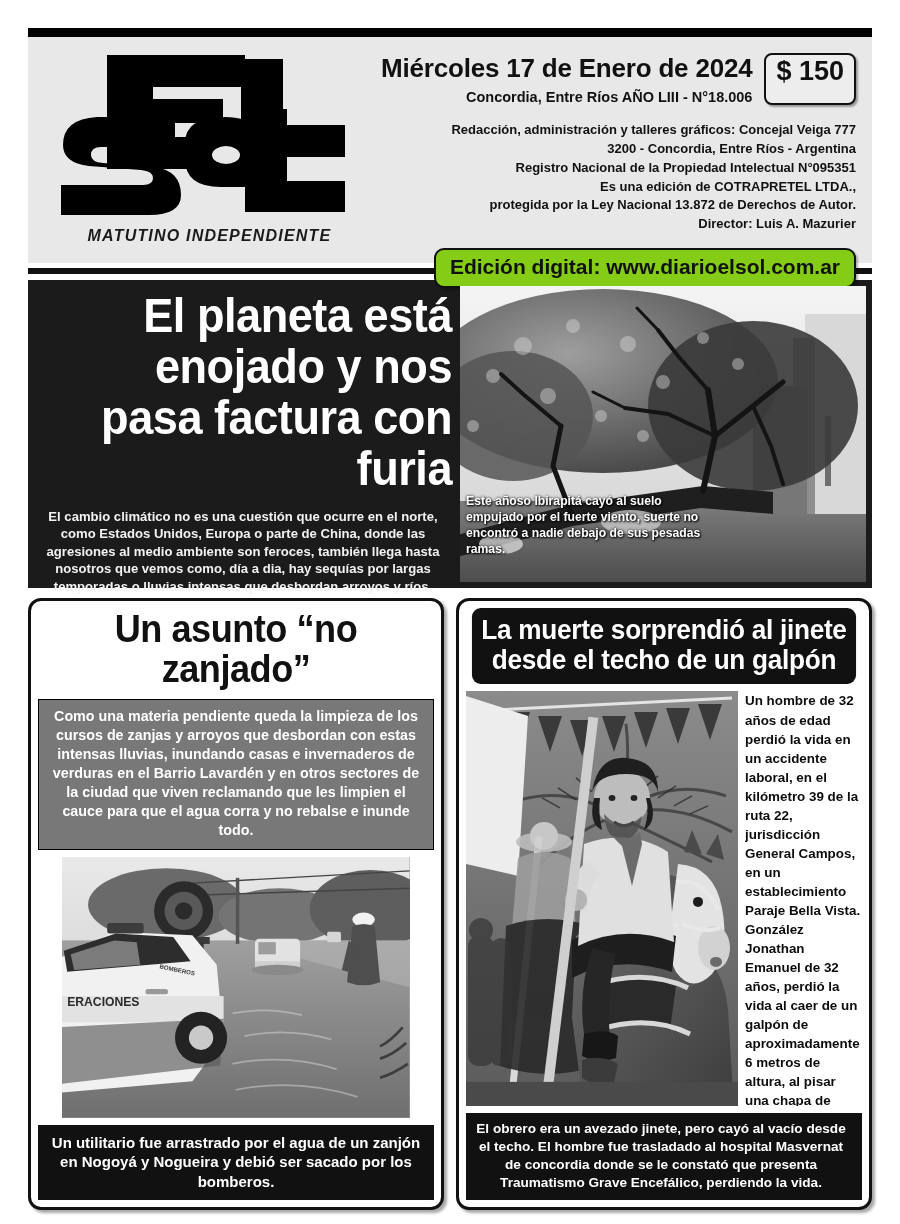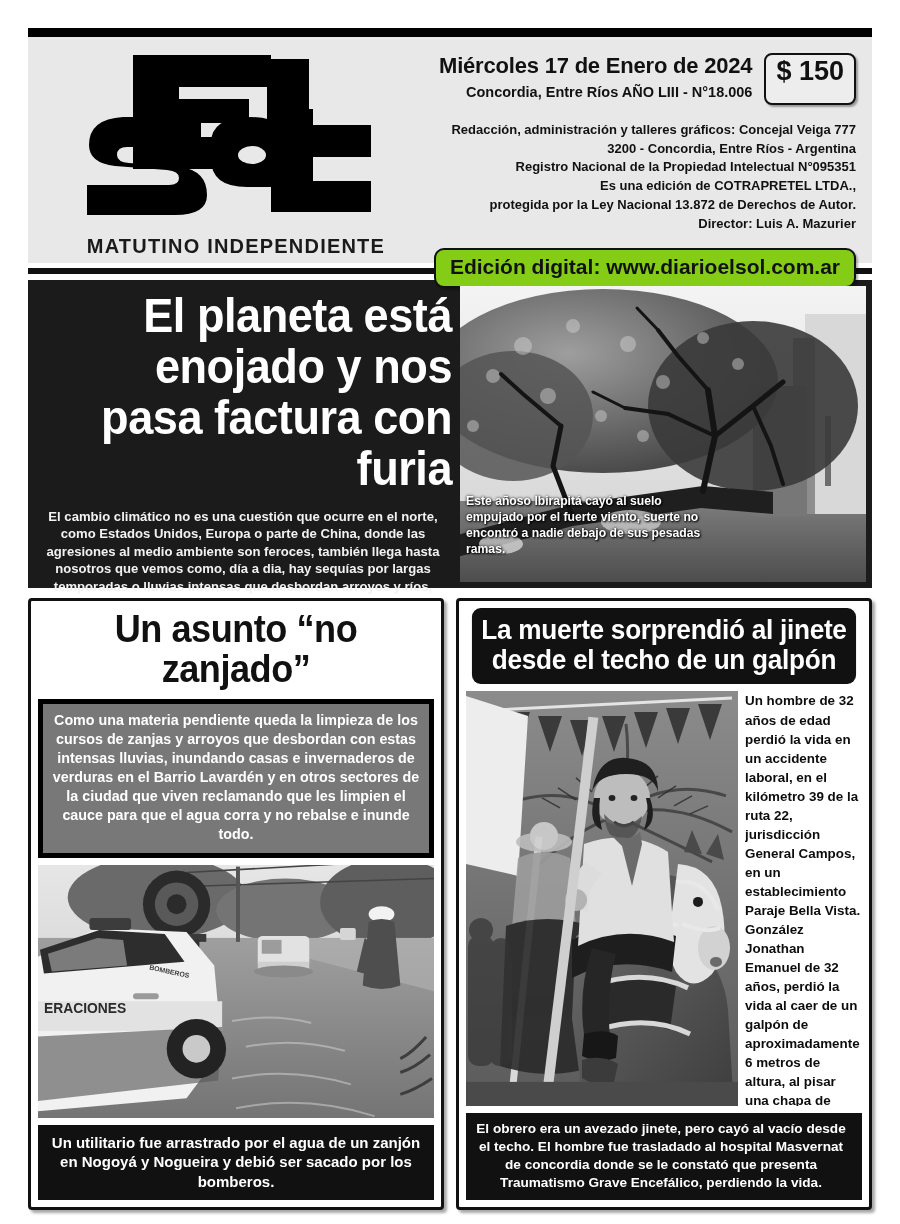--- a/index.html
+++ b/index.html
@@ -38,25 +38,26 @@
     align-items: center;
     justify-content: flex-start;
     padding-top: 4px;
   }
 
   .logo-art { position: relative; width: 330px; height: 170px; }
   .logo-art svg { display: block; width: 330px; height: 170px; }
 
   .tagline {
     font-weight: bold;
-    font-size: 20px;
+    font-size: 16px;
     letter-spacing: 1.2px;
     color: #1a1a1a;
-    margin-top: 18px;
+    margin-top: 10px;
     white-space: nowrap;
+    font-style: italic;
   }
 
   .head-right {
     flex: 1;
     position: relative;
     padding-right: 6px;
     display: flex;
     flex-direction: column;
   }
 
@@ -64,21 +65,21 @@
     display: flex;
     align-items: flex-start;
     justify-content: flex-end;
     gap: 12px;
     margin-top: 10px;
   }
 
   .date-col { text-align: right; }
 
   .date-main {
-    font-size: 22px;
+    font-size: 26px;
     font-weight: bold;
     color: #111;
     letter-spacing: -0.2px;
     white-space: nowrap;
     text-align: right;
   }
 
   .date-sub {
     font-size: 14.5px;
     font-weight: bold;
@@ -191,43 +192,44 @@
   .lower {
     margin-top: 10px;
     display: flex;
     gap: 12px;
     height: 612px;
   }
 
   .panel {
     flex: 1;
     border: 3px solid #111;
-    border-radius: 4px;
+    border-radius: 13px;
     background: #fff;
     padding: 7px;
     display: flex;
     flex-direction: column;
     box-shadow: 3px 3px 3px rgba(0,0,0,0.35);
+    align-items: center;
   }
 
   
   .hl-white {
     font-size: 38px;
     font-weight: bold;
     color: #111;
     text-align: center;
     letter-spacing: -0.5px;
     transform: scaleX(0.95);
     line-height: 1.05;
     padding: 2px 0 4px 0;
   }
 
   .gray-box {
     background: #787878;
-    border: 5px solid #000000;
+    border: 1px solid #000000;
     color: #fff;
     font-weight: bold;
     font-size: 14.3px;
     line-height: 1.33;
     text-align: center;
     padding: 7px 8px 9px 8px;
     margin-top: 5px;
   }
 
   .photo-flood {

